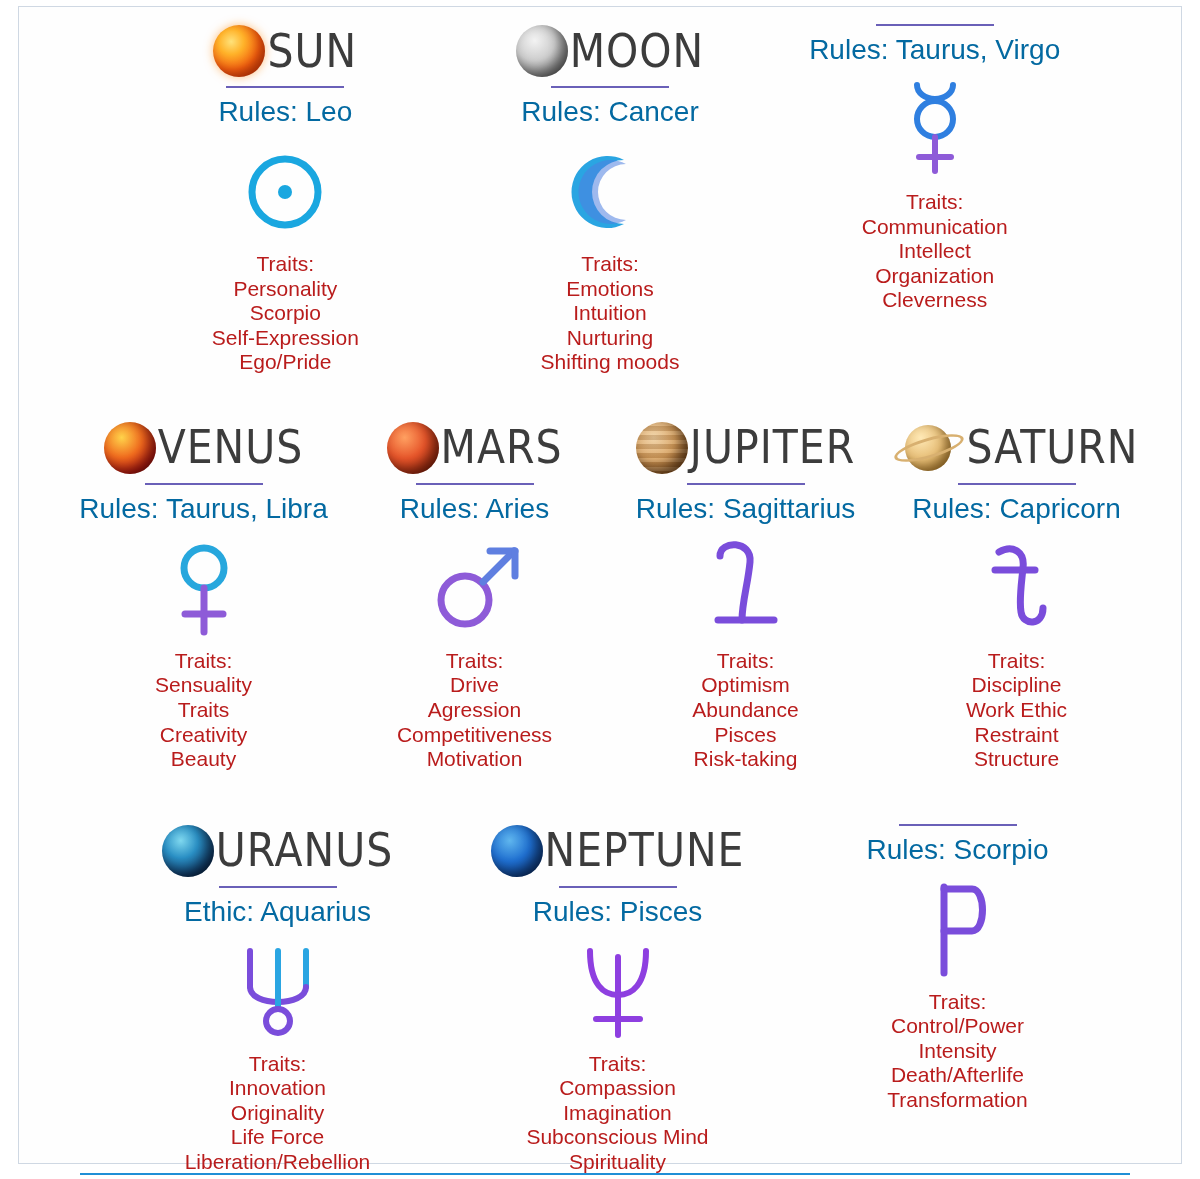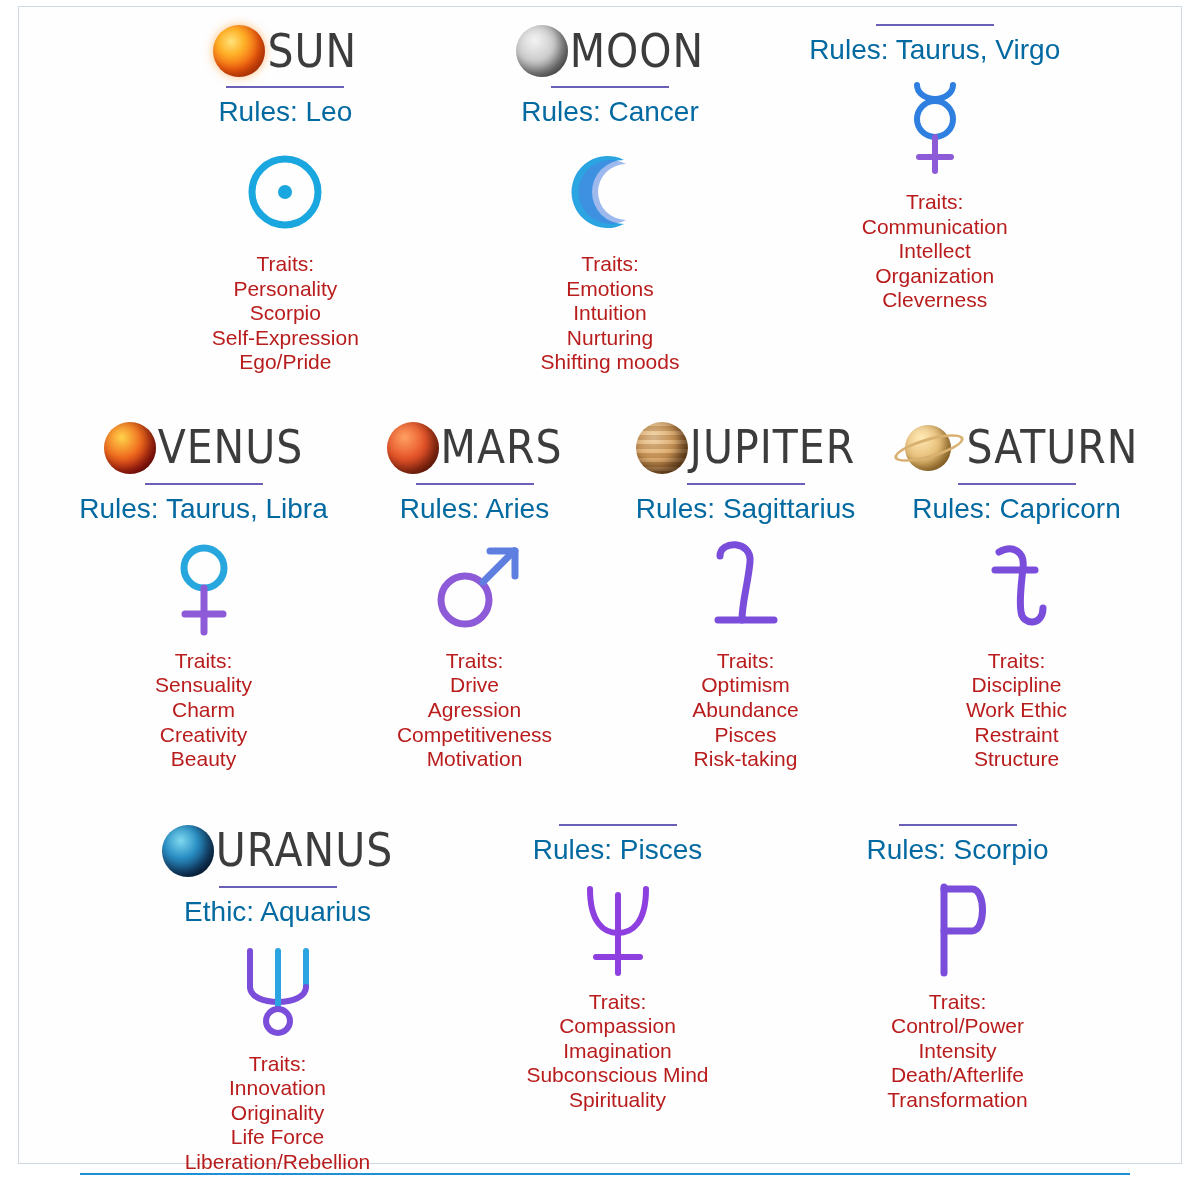--- a/index.html
+++ b/index.html
@@ -265,21 +265,21 @@
         <div class="glyph">
           <svg width="96" height="110" viewBox="0 0 96 110">
             <circle cx="48" cy="34" r="20" fill="none" stroke="#27a7dd" stroke-width="7"></circle>
             <line x1="48" y1="54" x2="48" y2="98" stroke="#8e5bd8" stroke-width="7" stroke-linecap="round"></line>
             <line x1="29" y1="80" x2="67" y2="80" stroke="#8e5bd8" stroke-width="7" stroke-linecap="round"></line>
           </svg>
         </div>
         <div class="traits">
           <div>Traits:</div>
           <div>Sensuality</div>
-          <div>Charm</div>
+          <div>Traits</div>
           <div>Creativity</div>
           <div>Beauty</div>
         </div>
       </div>
 
       <div class="card">
         <div class="head">
           <div class="planet-ball p-mars"></div>
           <div class="planet-name">MARS</div>
         </div>
@@ -372,20 +372,24 @@
         <div class="traits">
           <div>Traits:</div>
           <div>Innovation</div>
           <div>Originality</div>
           <div>Life Force</div>
           <div>Liberation/Rebellion</div>
         </div>
       </div>
 
       <div class="card">
+        <div class="head">
+          <div class="planet-ball p-neptune"></div>
+          <div class="planet-name">NEPTUNE</div>
+        </div>
         <div class="rule-line"></div>
         <div class="rules">Rules: Pisces</div>
         <div class="glyph">
           <svg width="100" height="110" viewBox="0 0 100 110">
             <path d="M22 14 C22 48, 36 58, 50 58 C64 58, 78 48, 78 14" fill="none" stroke="#8e3fe0" stroke-width="6" stroke-linecap="round"></path>
             <line x1="50" y1="20" x2="50" y2="98" stroke="#8e3fe0" stroke-width="6" stroke-linecap="round"></line>
             <line x1="28" y1="82" x2="72" y2="82" stroke="#8e3fe0" stroke-width="6" stroke-linecap="round"></line>
           </svg>
         </div>
         <div class="traits">

